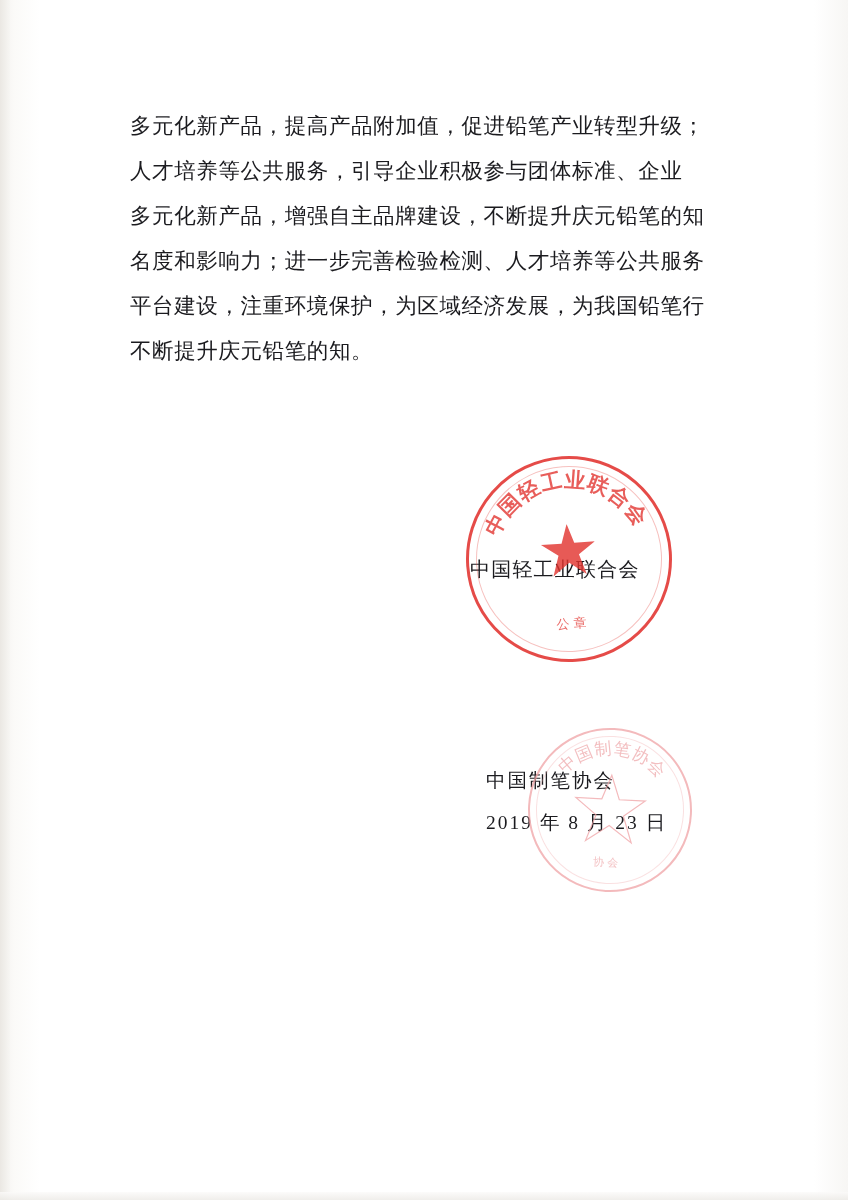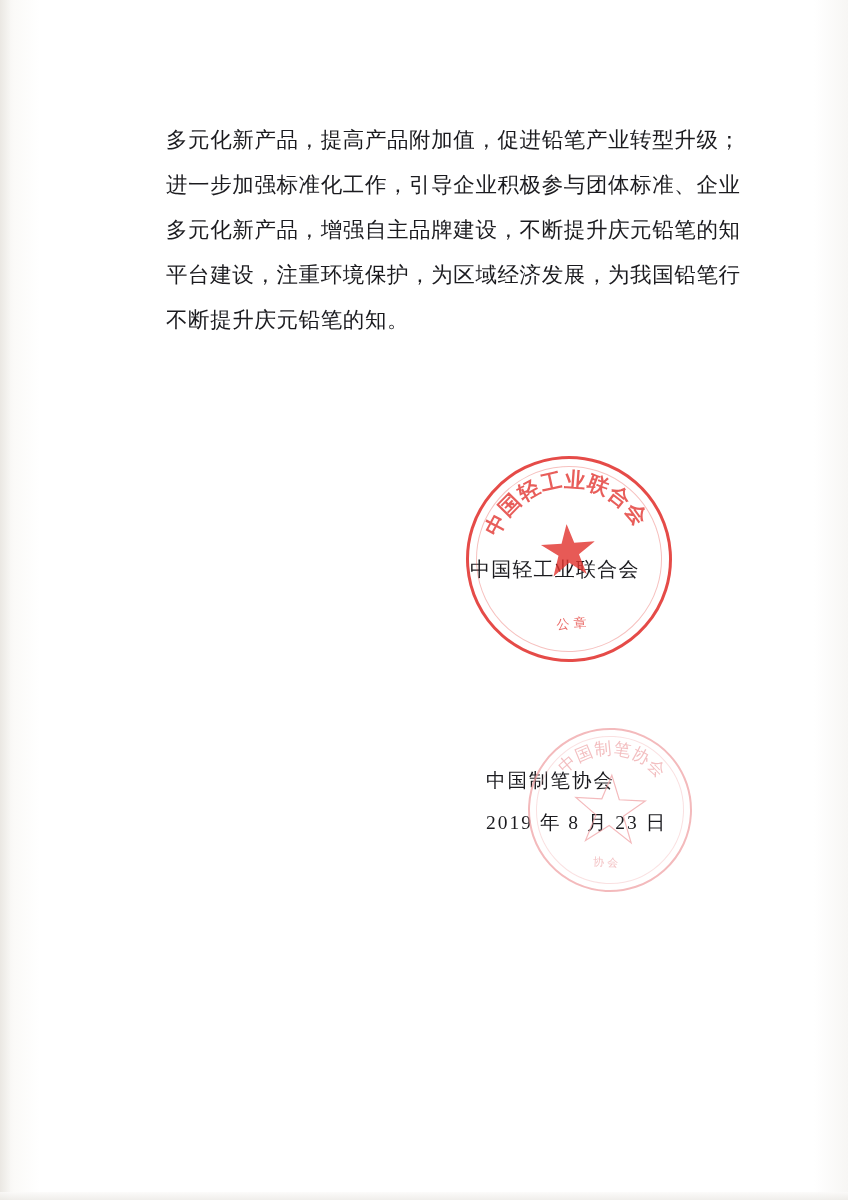--- a/index.html
+++ b/index.html
@@ -34,23 +34,22 @@
     left: 0; right: 0; bottom: 0;
     height: 8px;
     background: linear-gradient(0deg, #eceae6, #fbfaf9);
     opacity: .8;
   }
 
   
   .doc-body {
     position: absolute;
     left: 130px;
-    top: 118px;
+    top: 104px;
     width: 612px;
-    margin-left: 36px;
   }
   .doc-line {
     font-size: 21.5px;
     line-height: 45px;
     color: #1b1b1f;
     letter-spacing: 0.6px;
     white-space: nowrap;
     font-family: "Liberation Serif", serif;
   }
 
@@ -187,22 +186,23 @@
 </style>
 </head>
 <body>
 
 <div class="page">
   <div class="scan-edge-left"></div>
   <div class="scan-edge-bottom"></div>
 
   <div class="doc-body">
     <div class="doc-line">多元化新产品，提高产品附加值，促进铅笔产业转型升级；</div>
-    <div class="doc-line">进一步加强标准化工作，引导企业积极参与团体标准、企业</div>
+    <div class="doc-line">人才培养等公共服务，引导企业积极参与团体标准、企业</div>
     <div class="doc-line">多元化新产品，增强自主品牌建设，不断提升庆元铅笔的知</div>
+    <div class="doc-line">名度和影响力；进一步完善检验检测、人才培养等公共服务</div>
     <div class="doc-line">平台建设，注重环境保护，为区域经济发展，为我国铅笔行</div>
     <div class="doc-line">不断提升庆元铅笔的知。</div>
   </div>
 
   <div class="sign-block">
     <div class="sign-line">中国轻工业联合会</div>
   </div>
 
   <div class="seal seal-main">
     <div class="ring-inner"></div>

